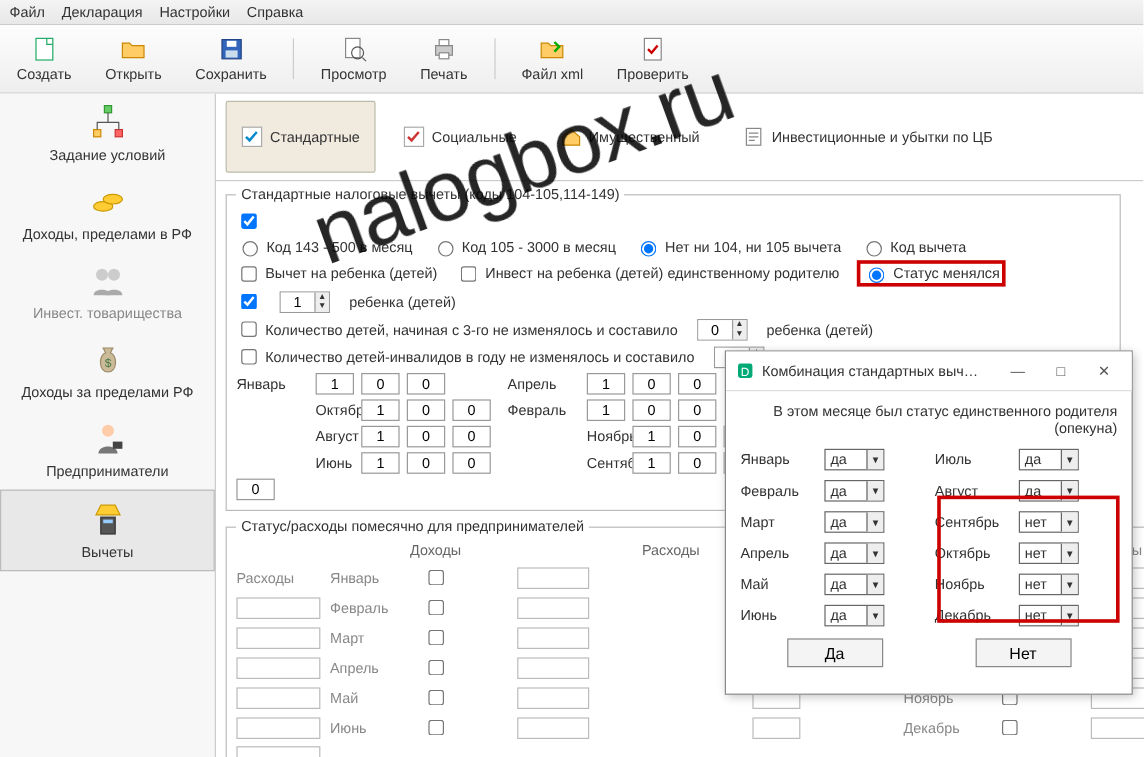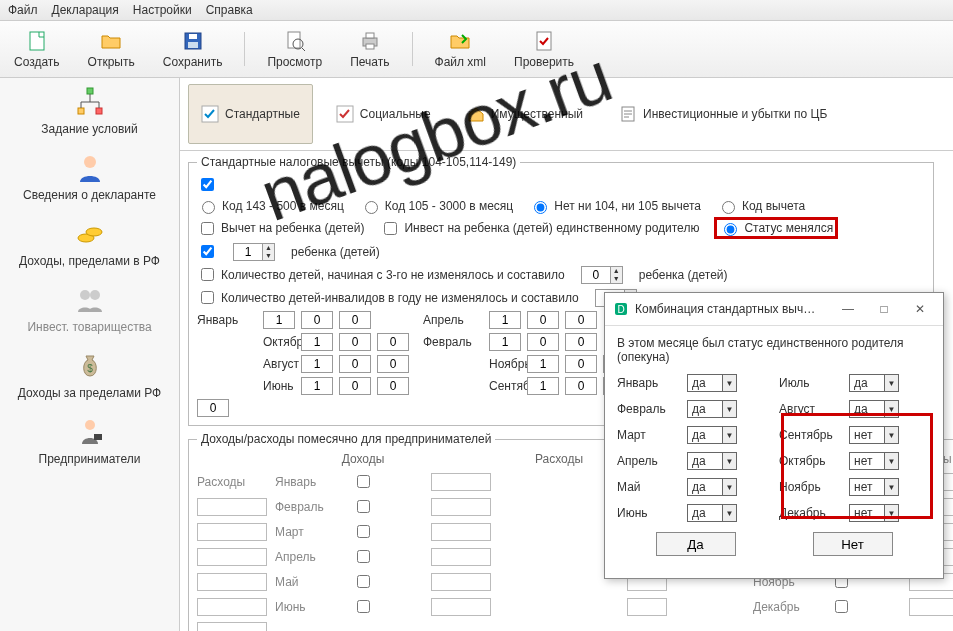--- a/index.html
+++ b/index.html
@@ -277,27 +277,20 @@
       <svg class="sico" viewBox="0 0 32 32">
           <rect x="13" y="2" width="6" height="6" fill="#6c6" stroke="#393"></rect>
           <rect x="4" y="22" width="6" height="6" fill="#fc6" stroke="#c80"></rect>
           <rect x="22" y="22" width="6" height="6" fill="#f66" stroke="#c33"></rect>
           <path d="M16 8v8M16 16H7v6M16 16h9v6" fill="none" stroke="#555"></path>
         </svg>
       <span>Задание условий</span>
     </div>
     <div class="sbitem">
       <svg class="sico" viewBox="0 0 32 32">
-          <circle cx="16" cy="10" r="6" fill="#fca"></circle>
-          <path d="M6 30c0-8 20-8 20 0z" fill="#36c"></path>
-        </svg>
-      <span>Сведения о декларанте</span>
-    </div>
-    <div class="sbitem">
-      <svg class="sico" viewBox="0 0 32 32">
           <ellipse cx="12" cy="20" rx="8" ry="4" fill="#fc3" stroke="#c90"></ellipse>
           <ellipse cx="20" cy="14" rx="8" ry="4" fill="#fc3" stroke="#c90"></ellipse>
         </svg>
       <span>Доходы, пределами в РФ</span>
     </div>
     <div class="sbitem" style="color:#888">
       <svg class="sico" viewBox="0 0 32 32">
           <circle cx="11" cy="11" r="5" fill="#ccc"></circle>
           <circle cx="21" cy="11" r="5" fill="#ccc"></circle>
           <path d="M4 28c0-6 14-6 14 0z" fill="#aaa"></path>
@@ -312,20 +305,28 @@
         </svg>
       <span>Доходы за пределами РФ</span>
     </div>
     <div class="sbitem">
       <svg class="sico" viewBox="0 0 32 32">
           <circle cx="16" cy="9" r="5" fill="#fca"></circle>
           <path d="M8 28c0-8 16-8 16 0z" fill="#777"></path>
           <rect x="20" y="18" width="8" height="6" fill="#444"></rect>
         </svg>
       <span>Предприниматели</span>
+    </div>
+    <div class="sbitem active">
+      <svg class="sico" viewBox="0 0 32 32">
+          <path d="M10 4l-4 8h20l-4-8z" fill="#fc3" stroke="#c90"></path>
+          <rect x="10" y="14" width="12" height="14" fill="#555" stroke="#333"></rect>
+          <rect x="12" y="16" width="8" height="3" fill="#9cf"></rect>
+        </svg>
+      <span>Вычеты</span>
     </div>
   </div>
 
   <div class="content">
     <div class="tabs">
       <div class="tab active">
         <svg class="tico" viewBox="0 0 18 18">
             <rect x="1" y="1" width="16" height="16" fill="#fff" stroke="#aaa"></rect>
             <path d="M4 9l3 3 6-7" stroke="#08c" fill="none" stroke-width="2"></path>
           </svg>
@@ -491,21 +492,21 @@
             <input type="text" class="num" value="0" style="">
             <span>&nbsp;</span>
             <span class="mlab">Декабрь</span>
             <input type="text" class="num" value="1" style="">
             <input type="text" class="num" value="0" style="">
             <input type="text" class="num" value="0" style="">
           </div>
       </fieldset>
 
       <fieldset>
-        <legend>Доходы/расходы помесячно для предпринимателей</legend>
+        <legend>Статус/расходы помесячно для предпринимателей</legend>
         <div class="table2" id="ie-grid">
             <div class=""></div>
             <div class=""></div>
             <div class="hdr">Доходы</div>
             <div class=""></div>
             <div class="hdr">Расходы</div>
             <div class=""></div>
             <div class=""></div>
             <div class=""></div>
             <div class="hdr"></div>
@@ -590,21 +591,21 @@
         <rect x="2" y="2" width="12" height="12" fill="#0a7" rx="2"></rect>
         <text x="8" y="12" font-size="10" fill="#fff" text-anchor="middle">D</text>
       </svg>
     <span>Комбинация стандартных выч…</span>
     <span class="spacer"></span>
     <span class="winbtn">—</span>
     <span class="winbtn">□</span>
     <span class="winbtn">✕</span>
   </div>
   <div class="dlg-body">
-    <div style="margin-bottom:10px;">В этом месяце был статус единственного родителя (опекуна)</div>
+    <div style="margin-bottom:10px;text-align:right;">В этом месяце был статус единственного родителя (опекуна)</div>
     <div class="dlg-grid" id="dlg-grid">
         <div>Январь</div>
         <div class="sel">
           <span>да</span>
           <span class="ar">▼</span>
         </div>
         <div></div>
         <div>Июль</div>
         <div class="sel">
           <span>да</span>

